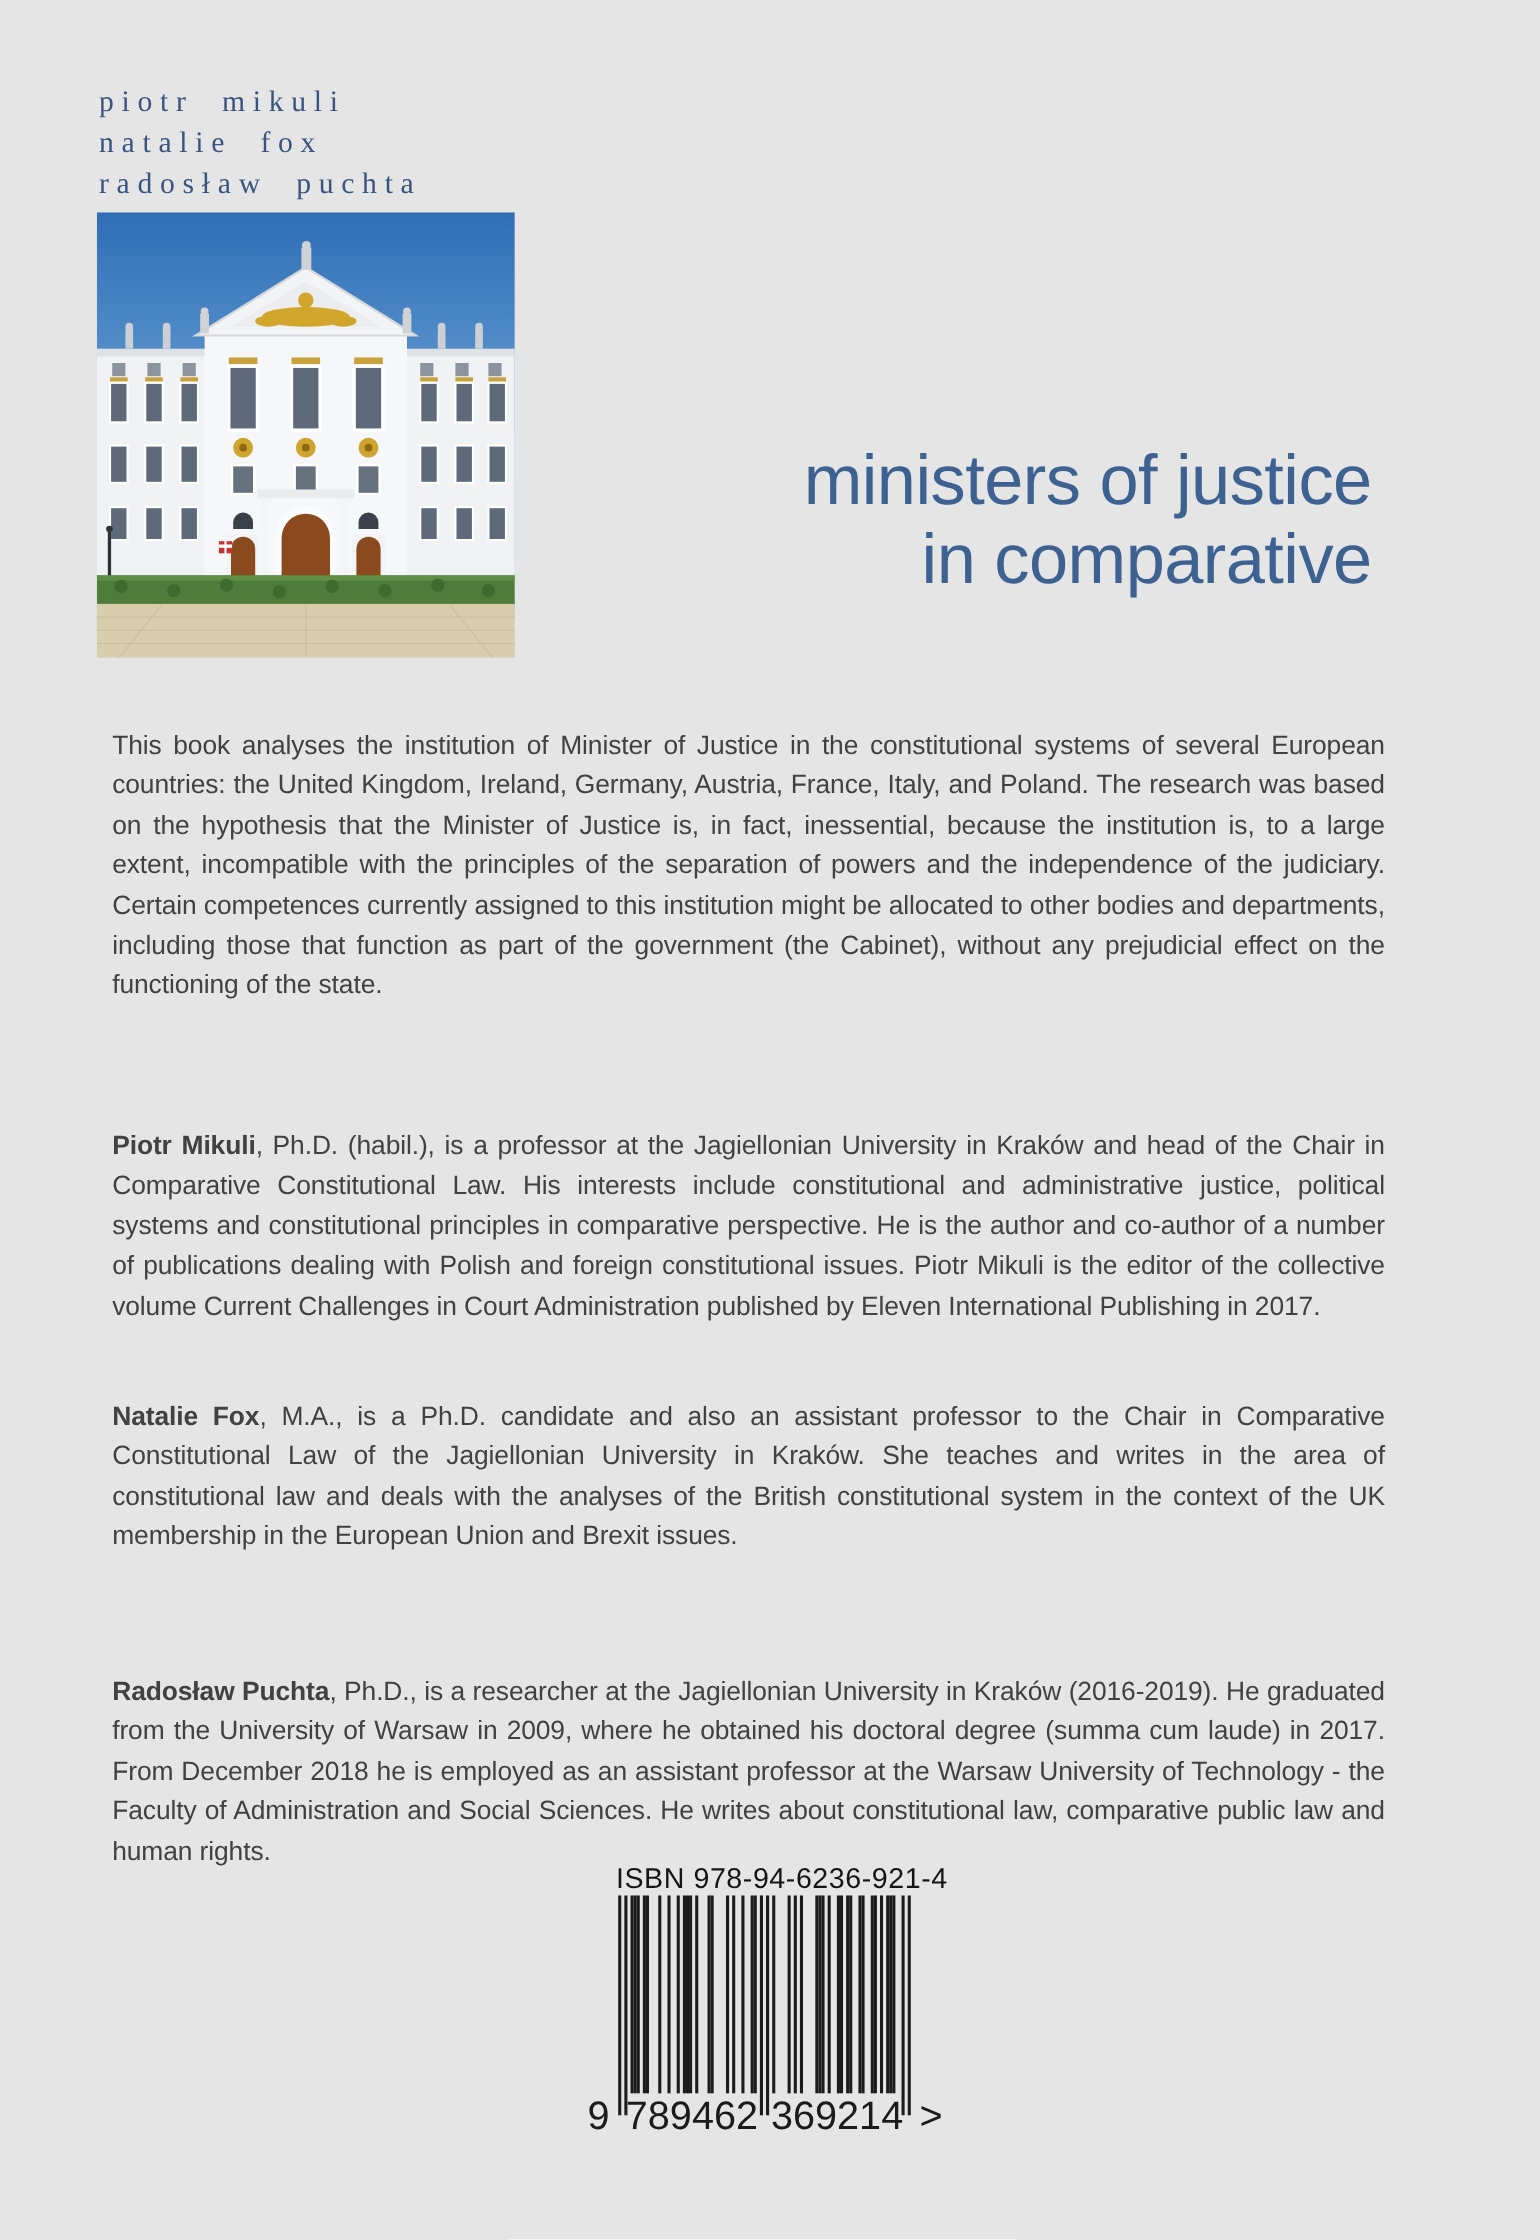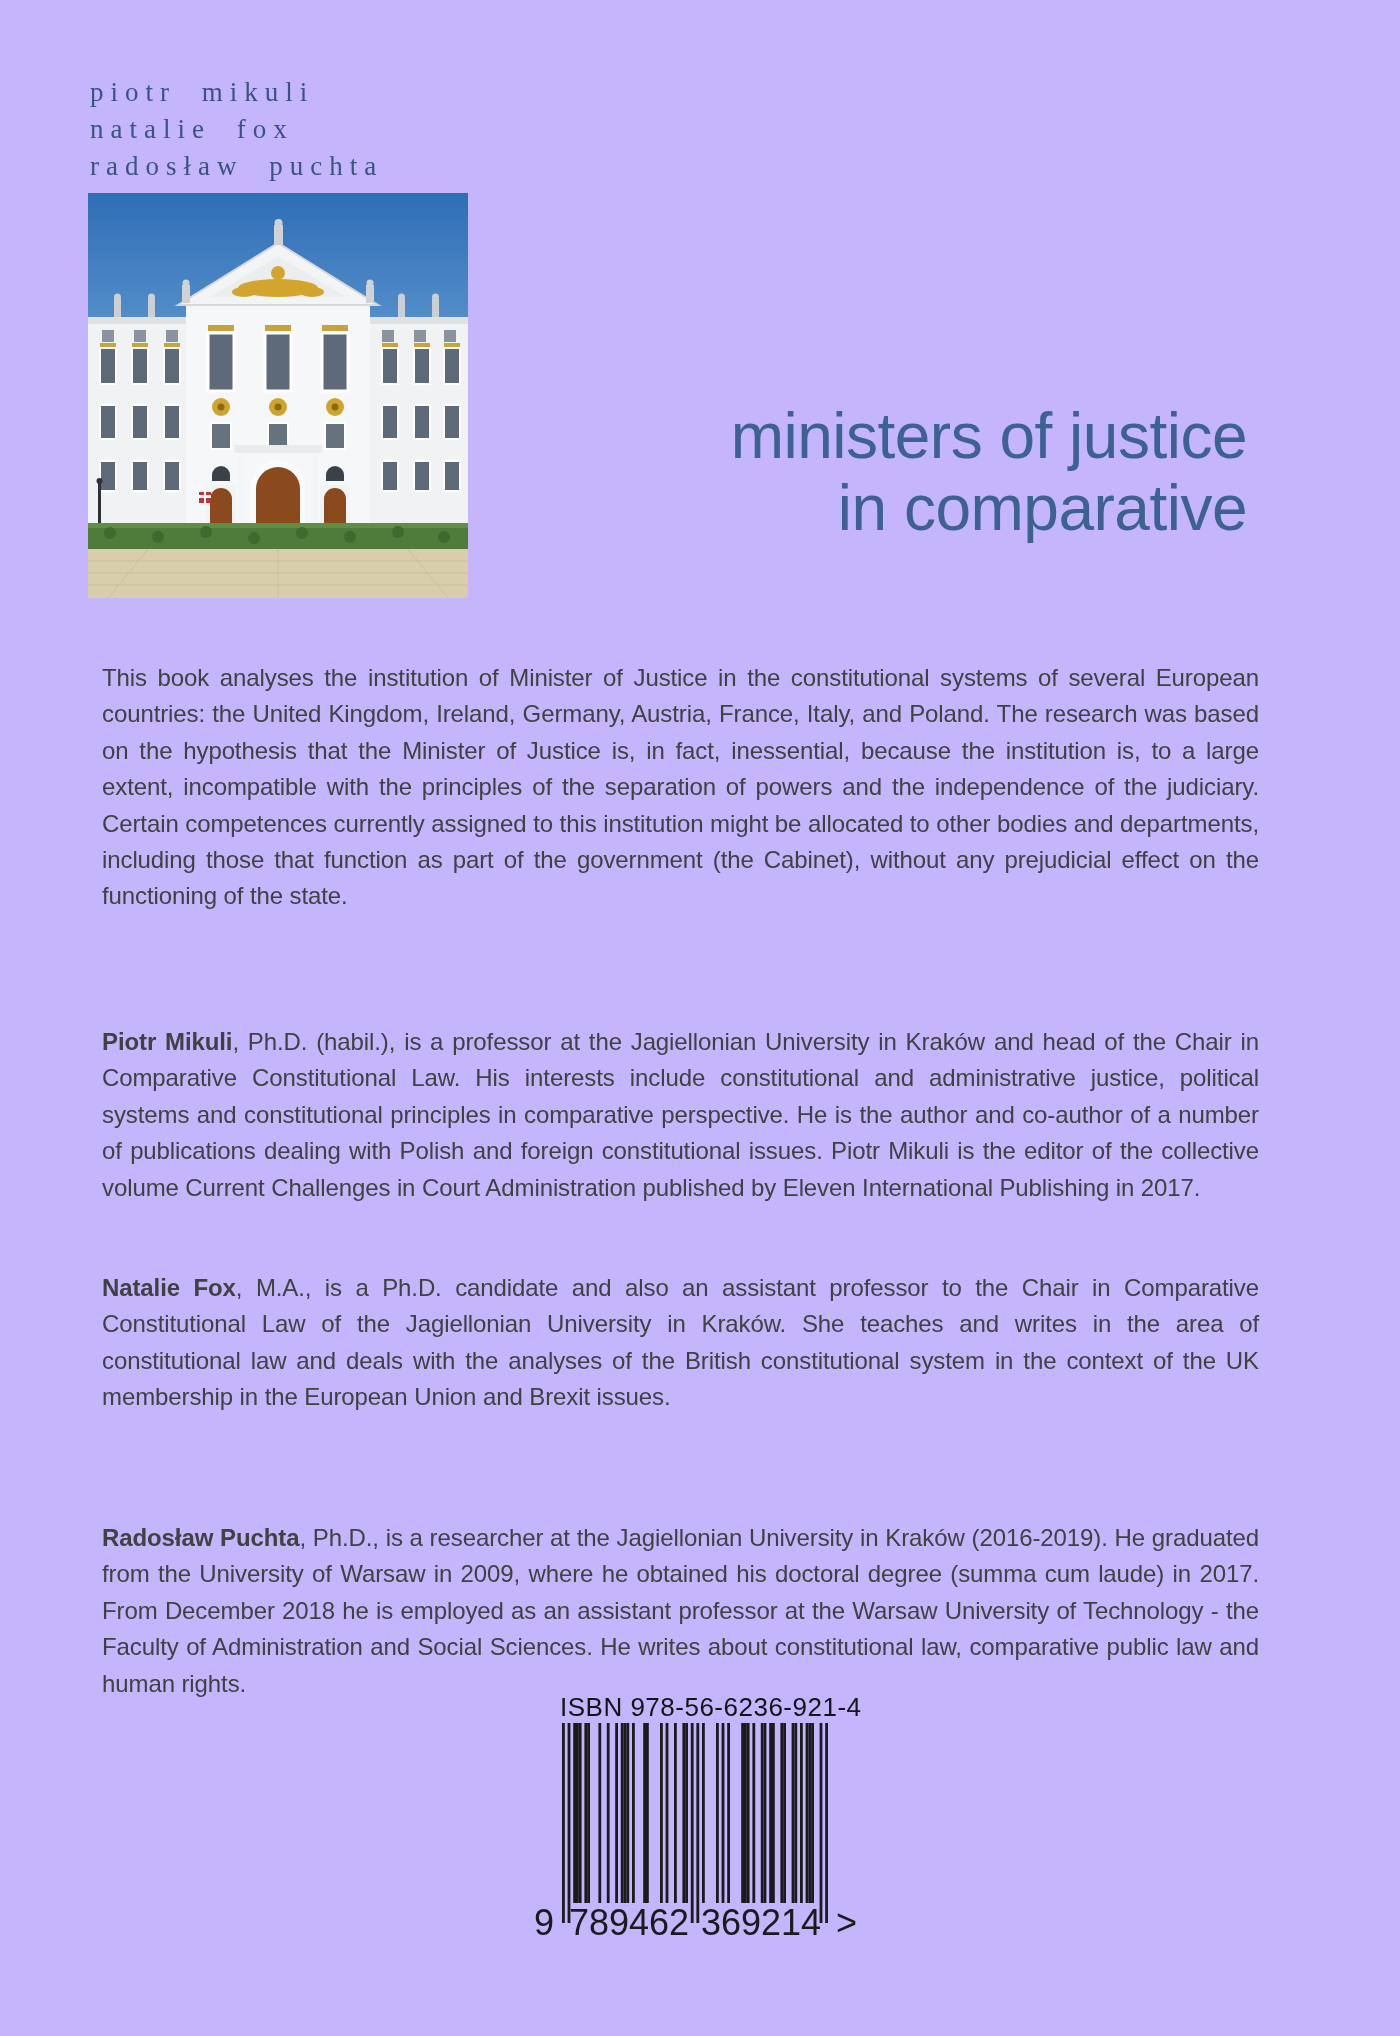--- a/index.html
+++ b/index.html
@@ -1,21 +1,21 @@
 <!DOCTYPE html>
 <html style="--title-blue: #3d6191; --author-blue: #3a5480; --body-text: #414141;"><head>
 <meta charset="utf-8">
 <style>
   :root{
     --title-blue:#3d6191;
     --author-blue:#3a5480;
     --body-text:#414141;
   }
   html,body{margin:0;padding:0;background:#ffffff;}
-  .page{position:relative;width:1400px;height:2036px;background:#c4b5fd;
+  .page{position:relative;width:1400px;height:2036px;background:#e5e5e5;
         font-family:"Liberation Sans",sans-serif;overflow:hidden;}
   .authors{position:absolute;left:90px;top:74px;
            font-family:"Liberation Serif",serif;font-size:27px;line-height:37px;
            letter-spacing:7px;word-spacing:12px;color:var(--author-blue);}
   .photo{position:absolute;left:88px;top:193px;}
   .title{position:absolute;top:400px;right:153px;text-align:right;
          font-size:64px;line-height:72px;color:var(--title-blue);letter-spacing:-0.5px;}
   .body{position:absolute;left:90px;width:1157px;margin:12px;
         font-size:24px;line-height:36.4px;color:var(--body-text);
         text-align:justify;letter-spacing:-0.1px;}
@@ -204,21 +204,21 @@
 
   <p class="body synopsis">This book analyses the institution of Minister of Justice in the constitutional systems of several European countries: the United Kingdom, Ireland, Germany, Austria, France, Italy, and Poland. The research was based on the hypothesis that the Minister of Justice is, in fact, inessential, because the institution is, to a large extent, incompatible with the principles of the separation of powers and the independence of the judiciary. Certain competences currently assigned to this institution might be allocated to other bodies and departments, including those that function as part of the government (the Cabinet), without any prejudicial effect on the functioning of the state.</p>
 
 
   <p class="body bio bio1"><b>Piotr Mikuli</b><span>, Ph.D. (habil.), is a professor at the Jagiellonian University in Kraków and head of the Chair in Comparative Constitutional Law. His interests include constitutional and administrative justice, political systems and constitutional principles in comparative perspective. He is the author and co-author of a number of publications dealing with Polish and foreign constitutional issues. Piotr Mikuli is the editor of the collective volume Current Challenges in Court Administration published by Eleven International Publishing in 2017.</span></p>
 
   <p class="body bio bio2"><b>Natalie Fox</b><span>, M.A., is a Ph.D. candidate and also an assistant professor to the Chair in Comparative Constitutional Law of the Jagiellonian University in Kraków. She teaches and writes in the area of constitutional law and deals with the analyses of the British constitutional system in the context of the UK membership in the European Union and Brexit issues.</span></p>
 
   <p class="body bio bio3"><b>Radosław Puchta</b><span>, Ph.D., is a researcher at the Jagiellonian University in Kraków (2016-2019). He graduated from the University of Warsaw in 2009, where he obtained his doctoral degree (summa cum laude) in 2017. From December 2018 he is employed as an assistant professor at the Warsaw University of Technology - the Faculty of Administration and Social Sciences. He writes about constitutional law, comparative public law and human rights.</span></p>
 
-  <div class="isbn-label">ISBN 978-56-6236-921-4</div>
+  <div class="isbn-label">ISBN 978-94-6236-921-4</div>
 
   <svg class="barcode" width="330" height="216" viewBox="-30 0 330 216">
     <g id="bars">
         <rect x="0.0" y="0" width="2.8" height="200"></rect>
         <rect x="5.6" y="0" width="2.8" height="200"></rect>
         <rect x="11.2" y="0" width="2.8" height="180"></rect>
         <rect x="14.0" y="0" width="2.8" height="180"></rect>
         <rect x="16.8" y="0" width="2.8" height="180"></rect>
         <rect x="22.4" y="0" width="2.8" height="180"></rect>
         <rect x="25.2" y="0" width="2.8" height="180"></rect>

